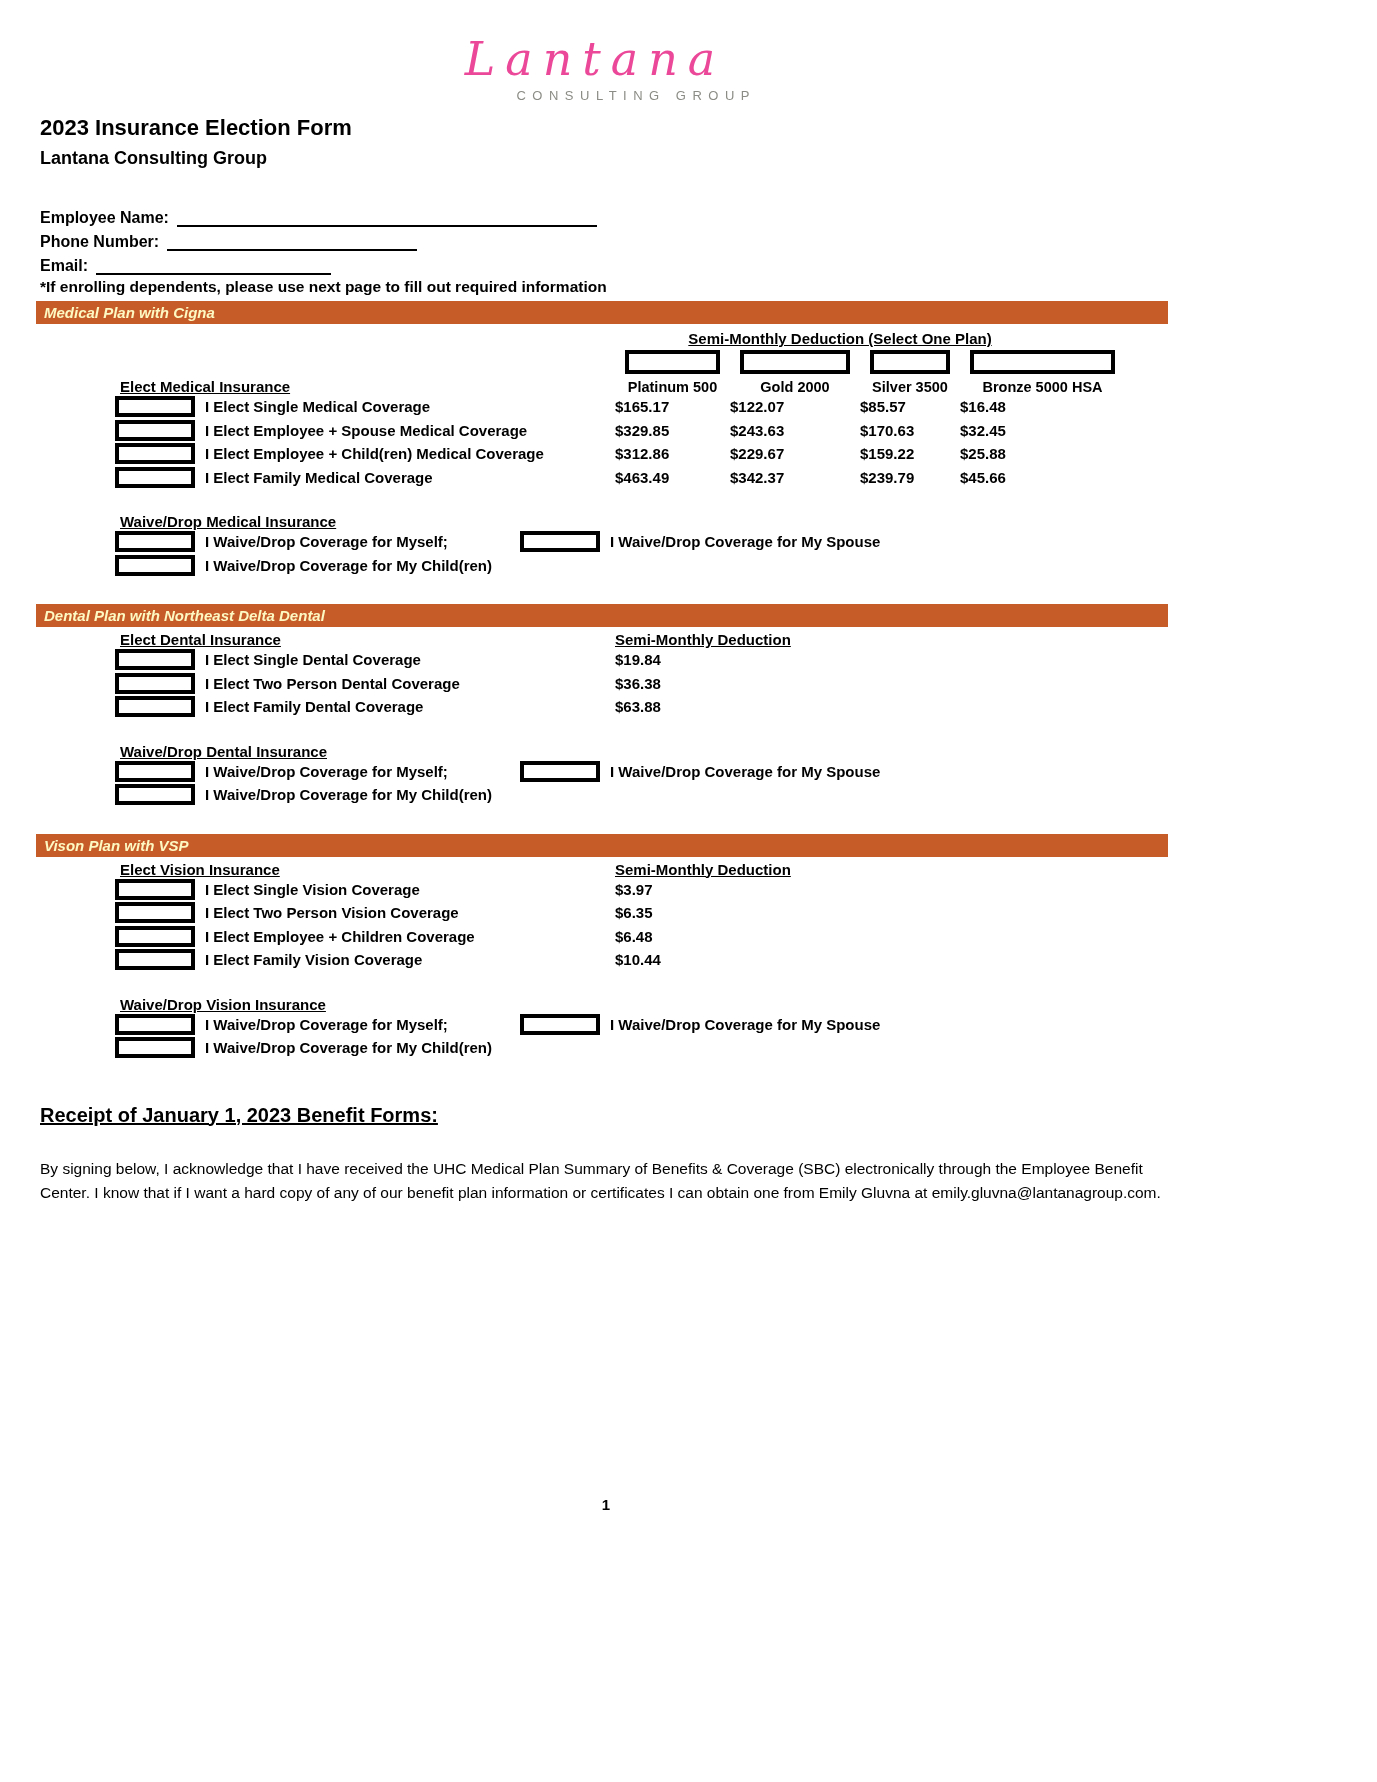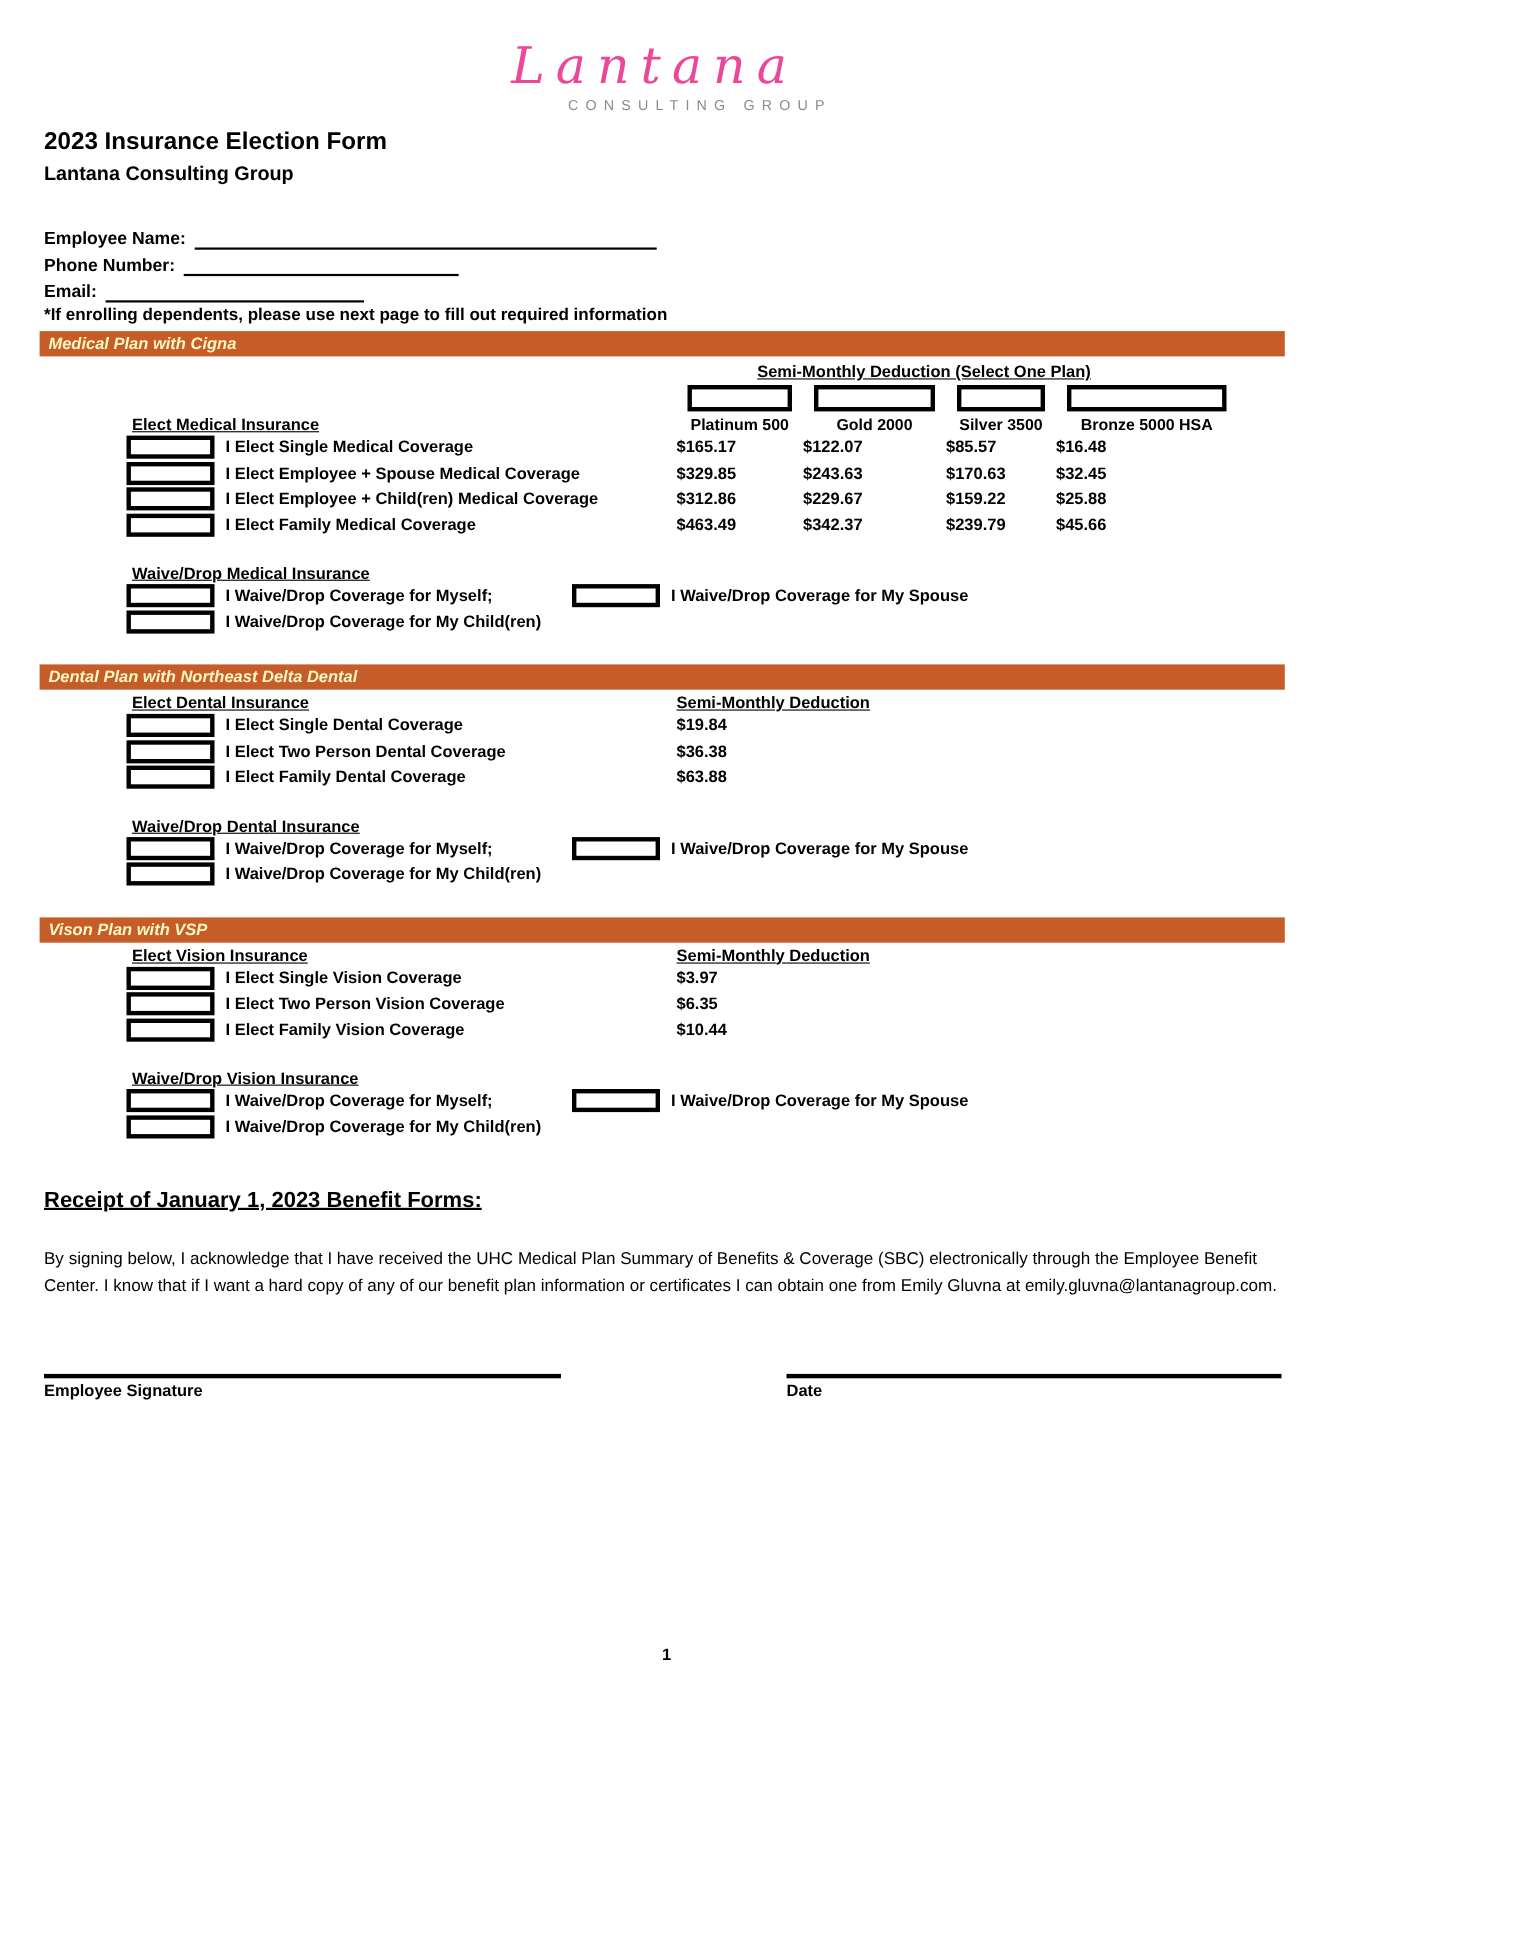--- a/index.html
+++ b/index.html
@@ -210,20 +210,25 @@
     <div class="row-label">I Elect Single Vision Coverage</div>
     <div class="price">$3.97</div>
   </div>
   <div class="den-grid row">
     <div class="cb"></div>
     <div class="row-label">I Elect Two Person Vision Coverage</div>
     <div class="price">$6.35</div>
   </div>
   <div class="den-grid row">
     <div class="cb"></div>
+    <div class="row-label">I Elect Employee + Children Coverage</div>
+    <div class="price">$6.48</div>
+  </div>
+  <div class="den-grid row">
+    <div class="cb"></div>
     <div class="row-label">I Elect Family Vision Coverage</div>
     <div class="price">$10.44</div>
   </div>
 
   <div class="gap24"></div>
   <div class="sec-heading" style="margin-left:120px;">Waive/Drop Vision Insurance</div>
   <div class="waive-grid row">
     <div class="cb"></div>
     <div class="row-label">I Waive/Drop Coverage for Myself;</div>
     <div class="cb"></div>
@@ -232,25 +237,15 @@
   <div class="waive-grid row">
     <div class="cb"></div>
     <div class="row-label">I Waive/Drop Coverage for My Child(ren)</div>
     <div></div>
       <div></div>
   </div>
 
   <div class="receipt-heading">Receipt of January 1, 2023 Benefit Forms:</div>
   <div class="receipt-body">By signing below, I acknowledge that I have received the UHC Medical Plan Summary of Benefits &amp; Coverage (SBC) electronically through the Employee Benefit Center. I know that if I want a hard copy of any of our benefit plan information or certificates I can obtain one from Emily Gluvna at emily.gluvna@lantanagroup.com.</div>
 
-  <div class="sig-row">
-    <div class="sig-block-emp">
-      <div class="sig-line"></div>
-      <div class="sig-label">Employee Signature</div>
-    </div>
-    <div class="sig-block-date">
-      <div class="sig-line"></div>
-      <div class="sig-label">Date</div>
-    </div>
-  </div>
 
   <div class="page-number">1</div>
 </div>
 
 </body></html>

